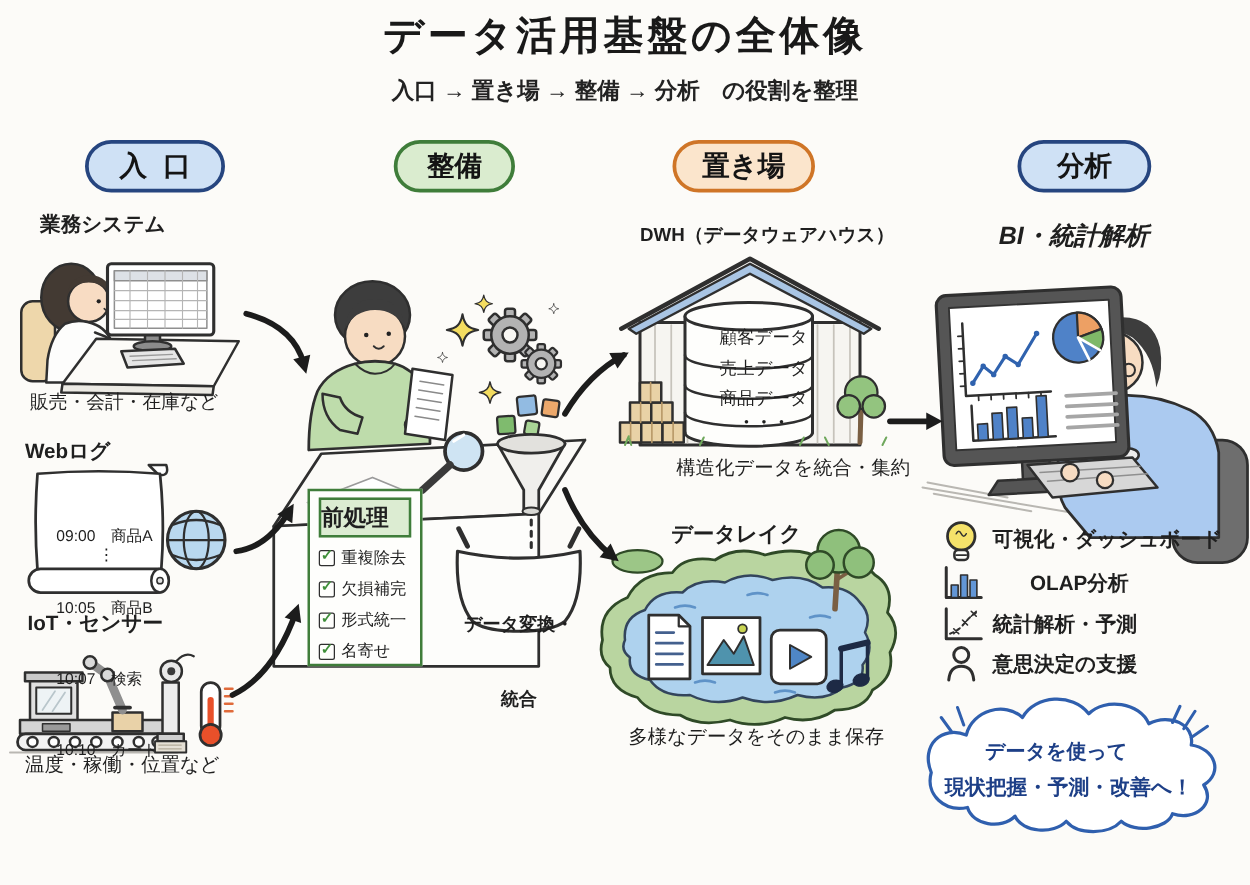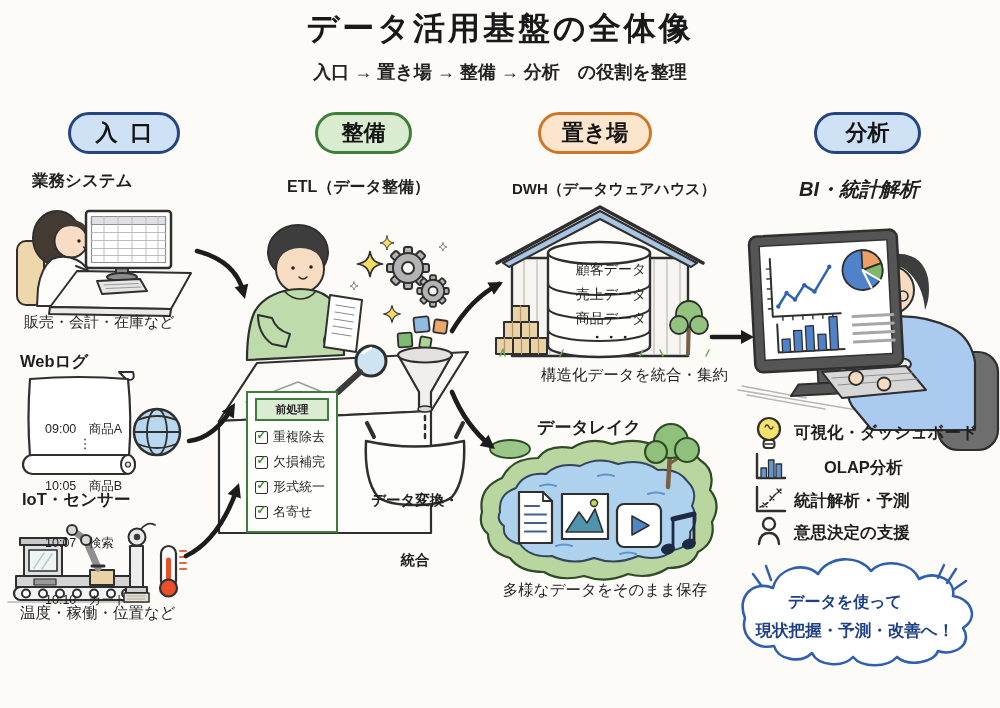--- a/index.html
+++ b/index.html
@@ -16,21 +16,21 @@
   .pill-prep{left:315px;width:97px;background:#daeccf;border:3px solid #3f7d3a;}
   .pill-storage{left:538px;width:114px;background:#fbe5cc;border:3px solid #cf7527;}
   .pill-analysis{left:814px;width:107px;background:#cfe1f5;border:3px solid #26457f;}
   .spread{letter-spacing:13px;text-indent:13px;}
   .h{font-weight:600;}
   .log{left:45px;top:382px;font-size:12.5px;line-height:19px;}
   .log-more{left:45px;top:437px;width:80px;text-align:center;font-size:13px;line-height:13px;}
   .panel{position:absolute;left:246px;top:391px;width:92px;height:142px;box-sizing:border-box;
          border:2.5px solid #3f7d3a;background:#fefefc;}
   .panel-title{width:74px;margin:5px auto 3px;border:2px solid #3f7d3a;background:#dcecd2;
-               text-align:center;font-size:11px;font-weight:700;padding:2px 0;box-sizing:border-box;}
+               font-size:18px;font-weight:700;padding:2px 0;box-sizing:border-box;}
   .chk-row{display:flex;align-items:center;gap:5px;margin:7px 0 0 7px;font-size:13px;}
   .checkbox{width:11px;height:11px;border:1.6px solid #2f2f2f;border-radius:2px;position:relative;flex:0 0 auto;}
   .checkbox::after{content:"✓";position:absolute;left:0.5px;top:-4px;font-size:12px;color:#3f8f3a;font-weight:700;}
   .basket-label{left:366px;top:450px;width:98px;text-align:center;font-size:14.5px;line-height:20px;font-weight:600;}
   .dwh-layer{left:548px;width:102px;text-align:center;font-size:14px;margin-left:12px;}
   .bi-feature{left:794px;font-size:16.5px;font-weight:600;}
   .callout{color:#1d3f87;font-weight:600;}
 </style>
 </head>
 <body>
@@ -383,21 +383,20 @@
       <span>整備</span>
     </div>
 <div class="pill pill-storage">
       <span>置き場</span>
     </div>
 <div class="pill pill-analysis">
       <span>分析</span>
     </div>
 
 <div class="t h" style="left:32px;top:170px;font-size:16.5px;">業務システム</div>
-<div class="t h" style="left:287px;top:177px;font-size:16px;">ETL（データ整備）</div>
 <div class="t h" style="left:512px;top:180px;font-size:15px;">DWH（データウェアハウス）</div>
 <div class="t h" style="left:799px;top:177px;font-size:20px;font-style:italic;">BI・統計解析</div>
 
 <div class="t" style="left:24px;top:313px;font-size:15px;">販売・会計・在庫など</div>
 <div class="t h" style="left:20px;top:351px;font-size:16.5px;">Webログ</div>
 
 <div class="t log">
   <div>09:00　商品A</div>
   <div>10:05　商品B</div>
   <div>10:07　検索</div>

